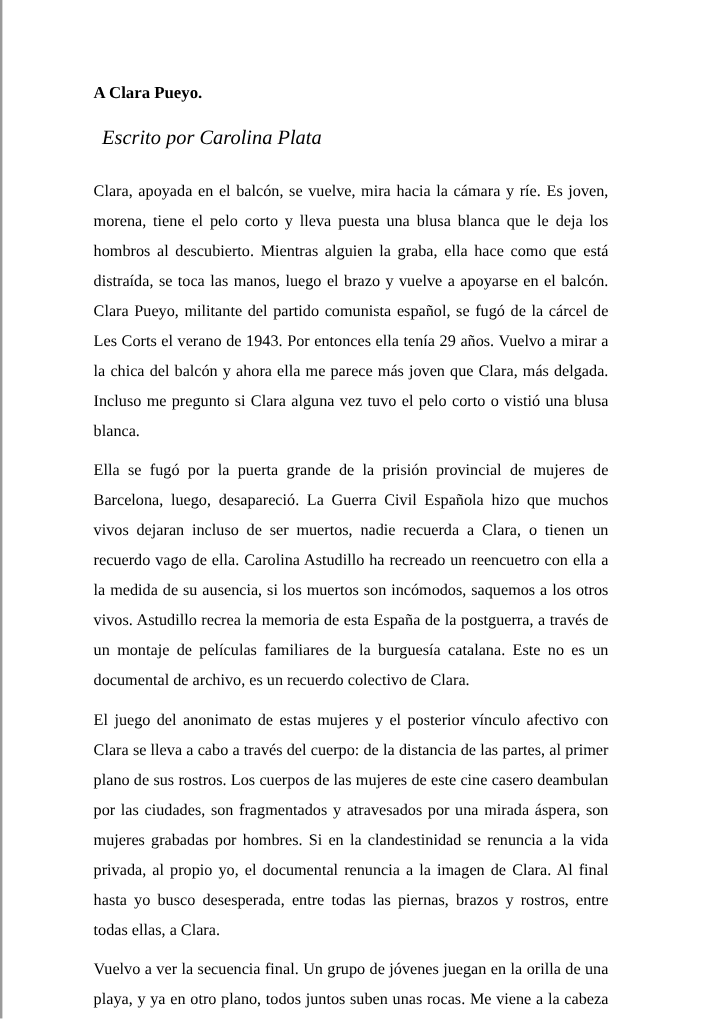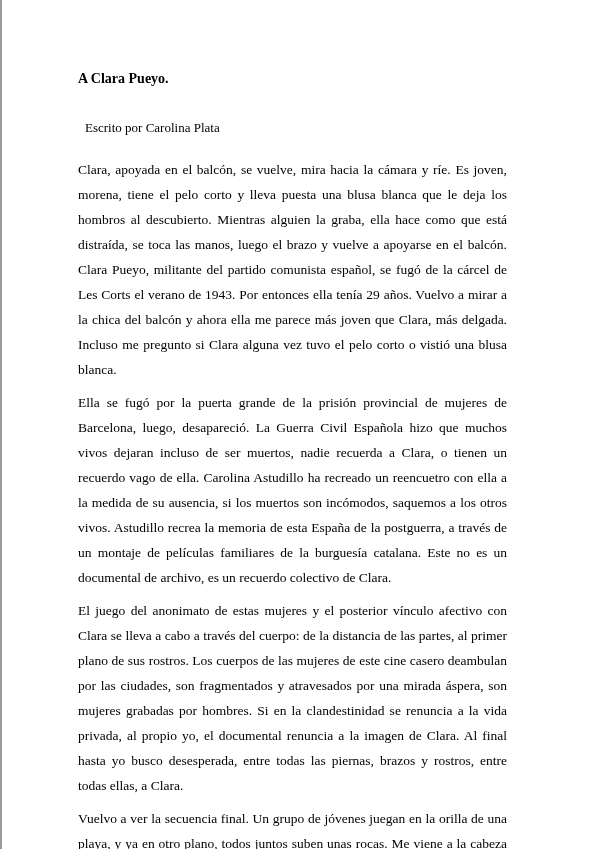--- a/index.html
+++ b/index.html
@@ -26,25 +26,26 @@
   }
   .content {
     position: absolute;
     left: 78px;
     top: 70px;
     width: 445px;
   }
   .doc-title {
     font-size: 14px;
     font-weight: bold;
-    margin: 0 0 32px 0;
+    margin: 0 0 16px 0;
     line-height: 1.3;
   }
   .doc-byline {
-    font-size: 13px;
+    font-size: 17px;
+    font-style: italic;
     margin: 0 0 20px 7px;
     line-height: 1.3;
   }
   .doc-paragraph {
     font-size: 13.5px;
     line-height: 25px;
     text-align: justify;
     margin: 0 16px 8px 0;
   }
 </style>

